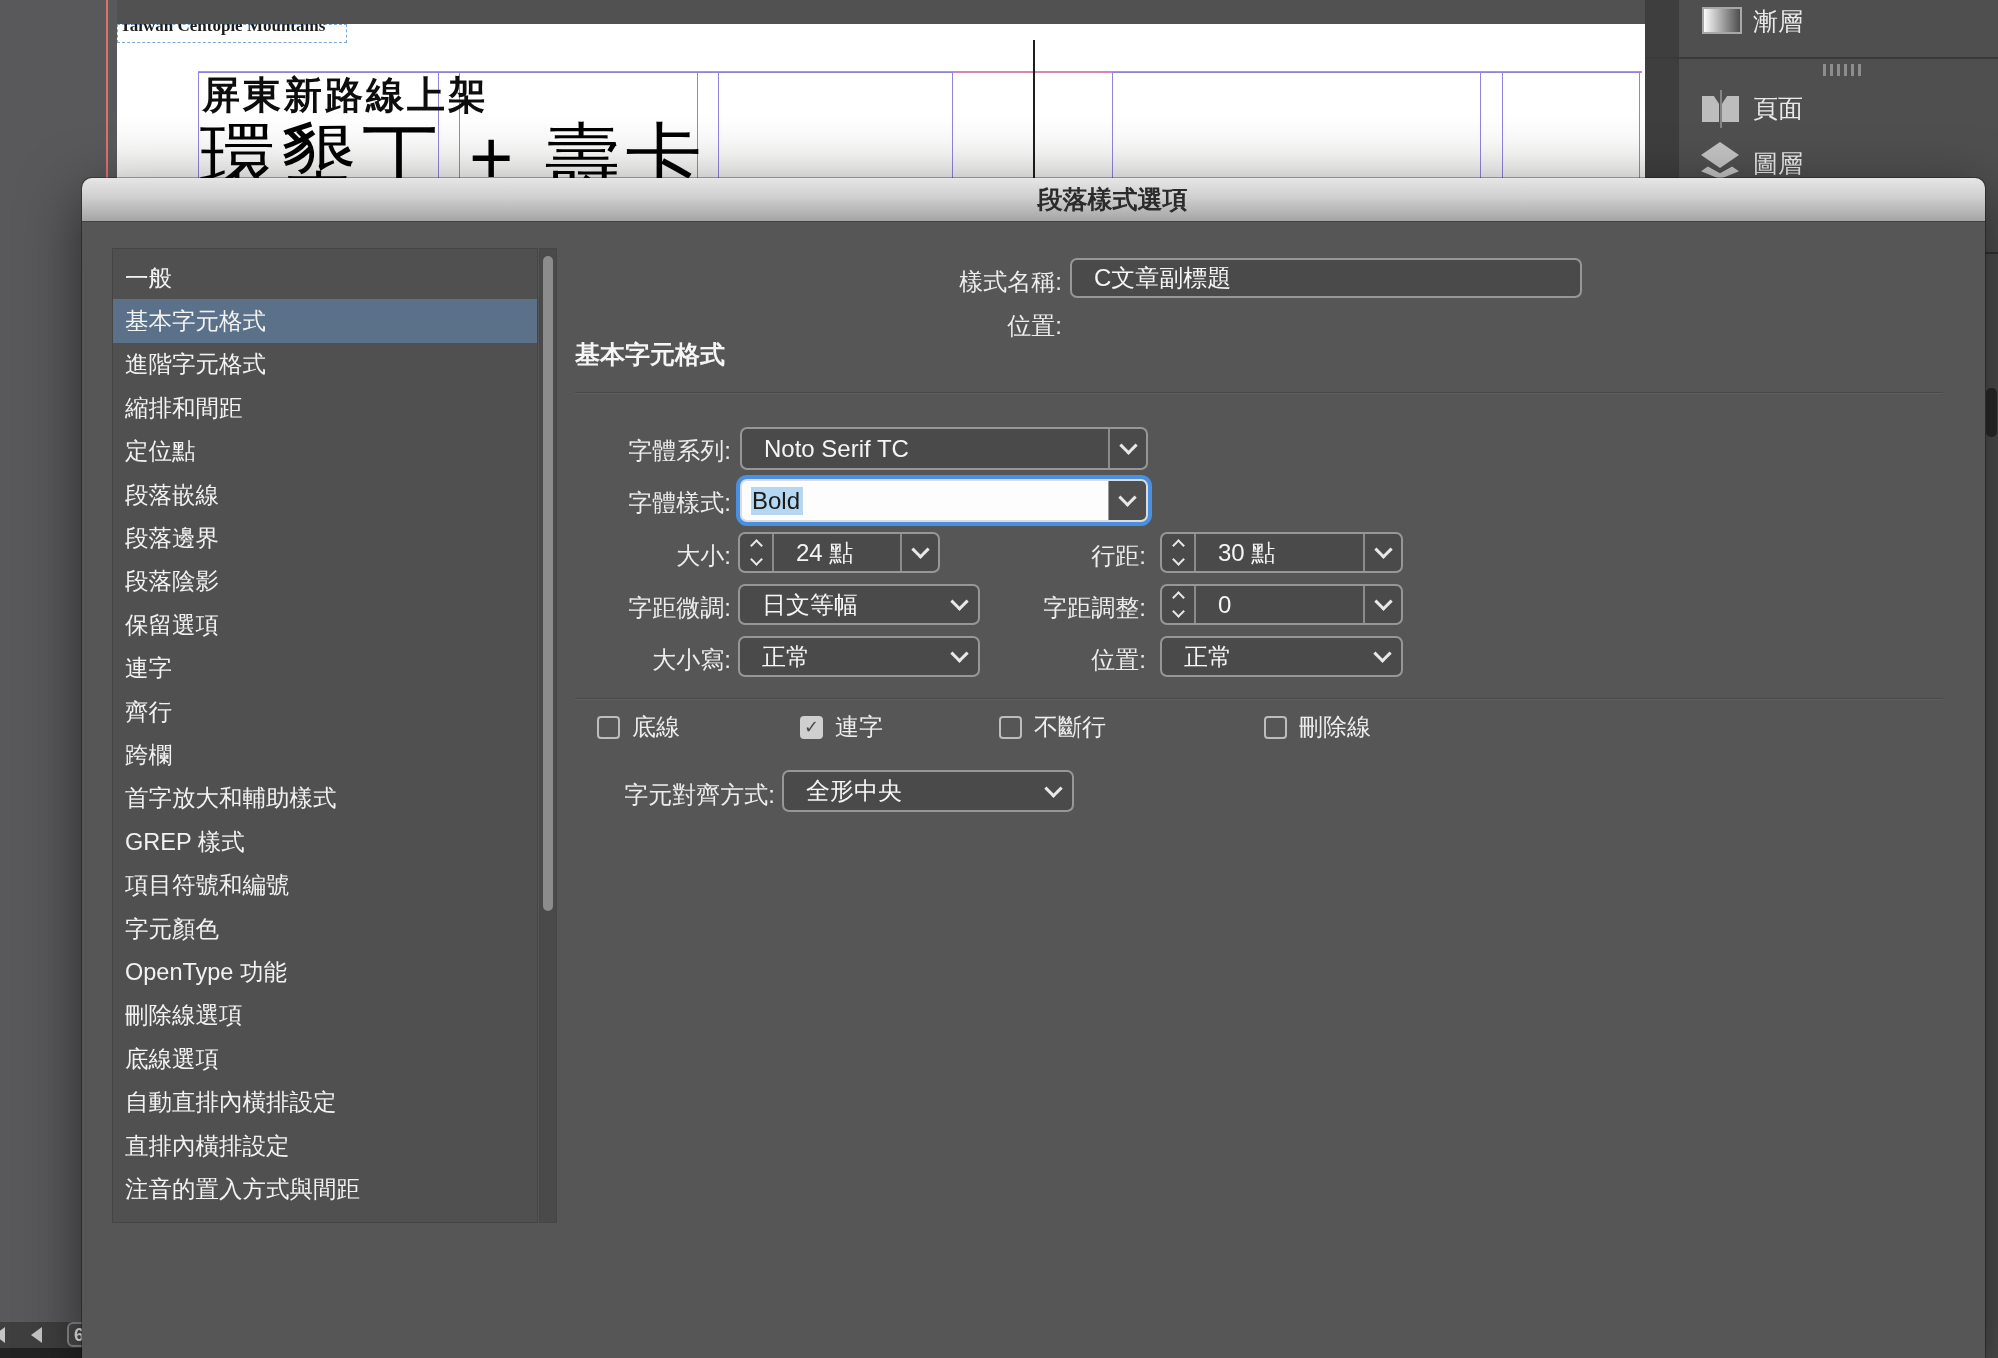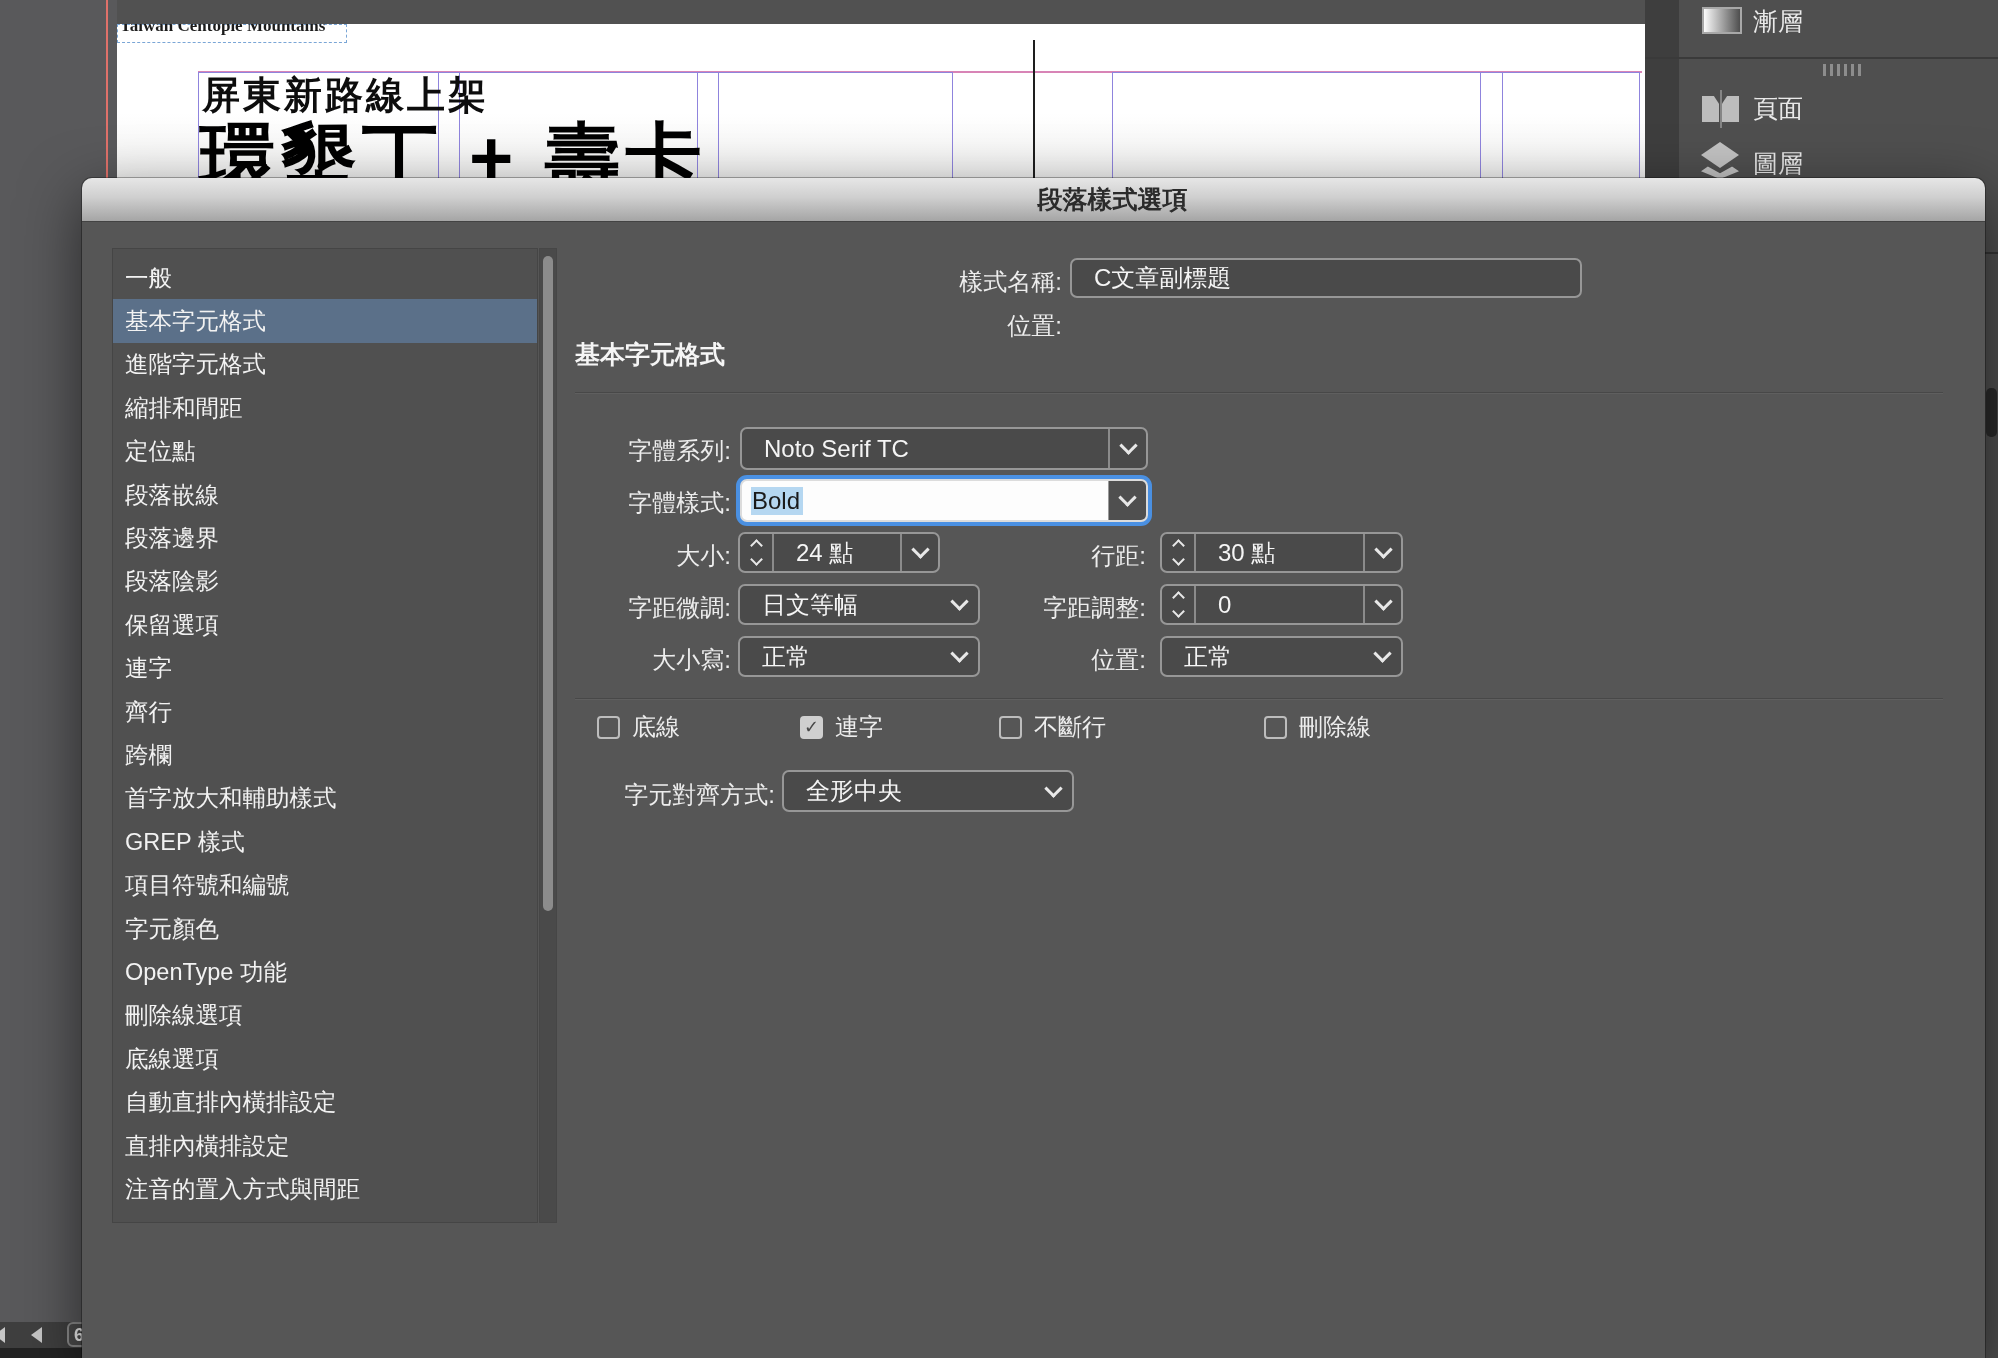--- a/index.html
+++ b/index.html
@@ -24,21 +24,21 @@
   #black-guide { left:916px; top:16px; width:2px; height:162px; background:#1e1e1e; }
   #caption-frame { left:78px; top:-3px; width:230px; height:19px;
                    border:1px dashed #7aa6d6; overflow:hidden; }
   #caption-text { position:absolute; left:3px; top:-8px; white-space:nowrap;
                   font-family:"Liberation Serif","DejaVu Serif",serif;
                   font-size:17px; color:#1c1c1c; font-weight:600; }
   #headline-small { position:absolute; left:85px; top:46px;
                     font-family:Liberation Sans, sans-serif;
                     font-size:38px; font-weight:600; color:#0d0d0d; letter-spacing:3px; white-space:nowrap;text-align:center; }
   #headline-large { position:absolute; left:83px; top:84px;
-                    font-size:76px; font-weight:700; color:#000; letter-spacing:5px; white-space:nowrap; }
+                    font-size:76px; font-weight:400; color:#000; letter-spacing:5px; white-space:nowrap; }
 
   
   #right-panel { left:1645px; top:0; width:353px; height:1358px; background:#4f4f4f; }
   #panel-edge { position:absolute; left:0; top:0; width:34px; height:1358px; background:#3e3e3e; }
   #panel-div-1 { position:absolute; left:0; top:57px; width:353px; height:2px; background:#3a3a3a; }
   .panel-row-label { position:absolute; left:108px; font-size:25px; color:#e9e9e9; font-weight:500; }
   #gradient-icon { position:absolute; left:57px; top:7px; width:40px; height:27px;
                    border:2px solid #a8a8a8; background:linear-gradient(90deg,#fbfbfb,#4e4e4e); }
   #panel-grip { position:absolute; left:178px; top:64px; width:42px; height:12px;
                 background:repeating-linear-gradient(90deg,#8d8d8d 0 3px,transparent 3px 7px); }

